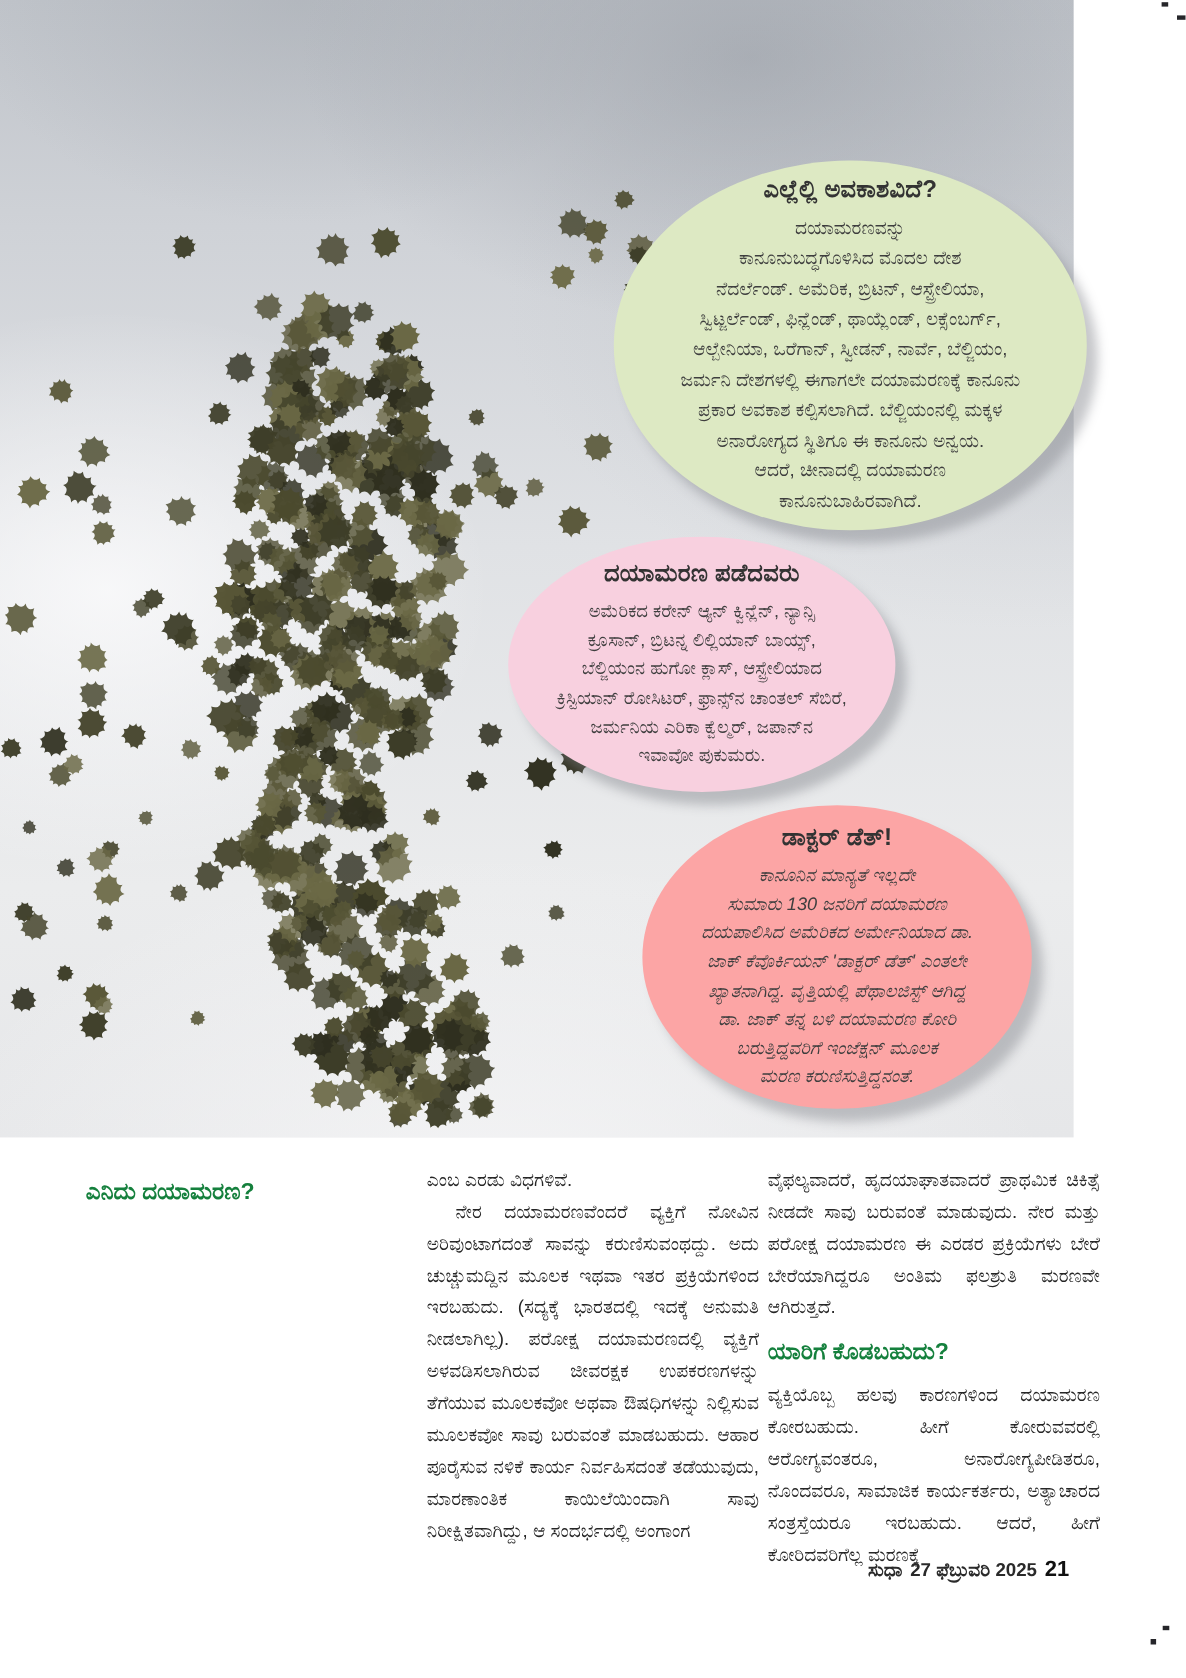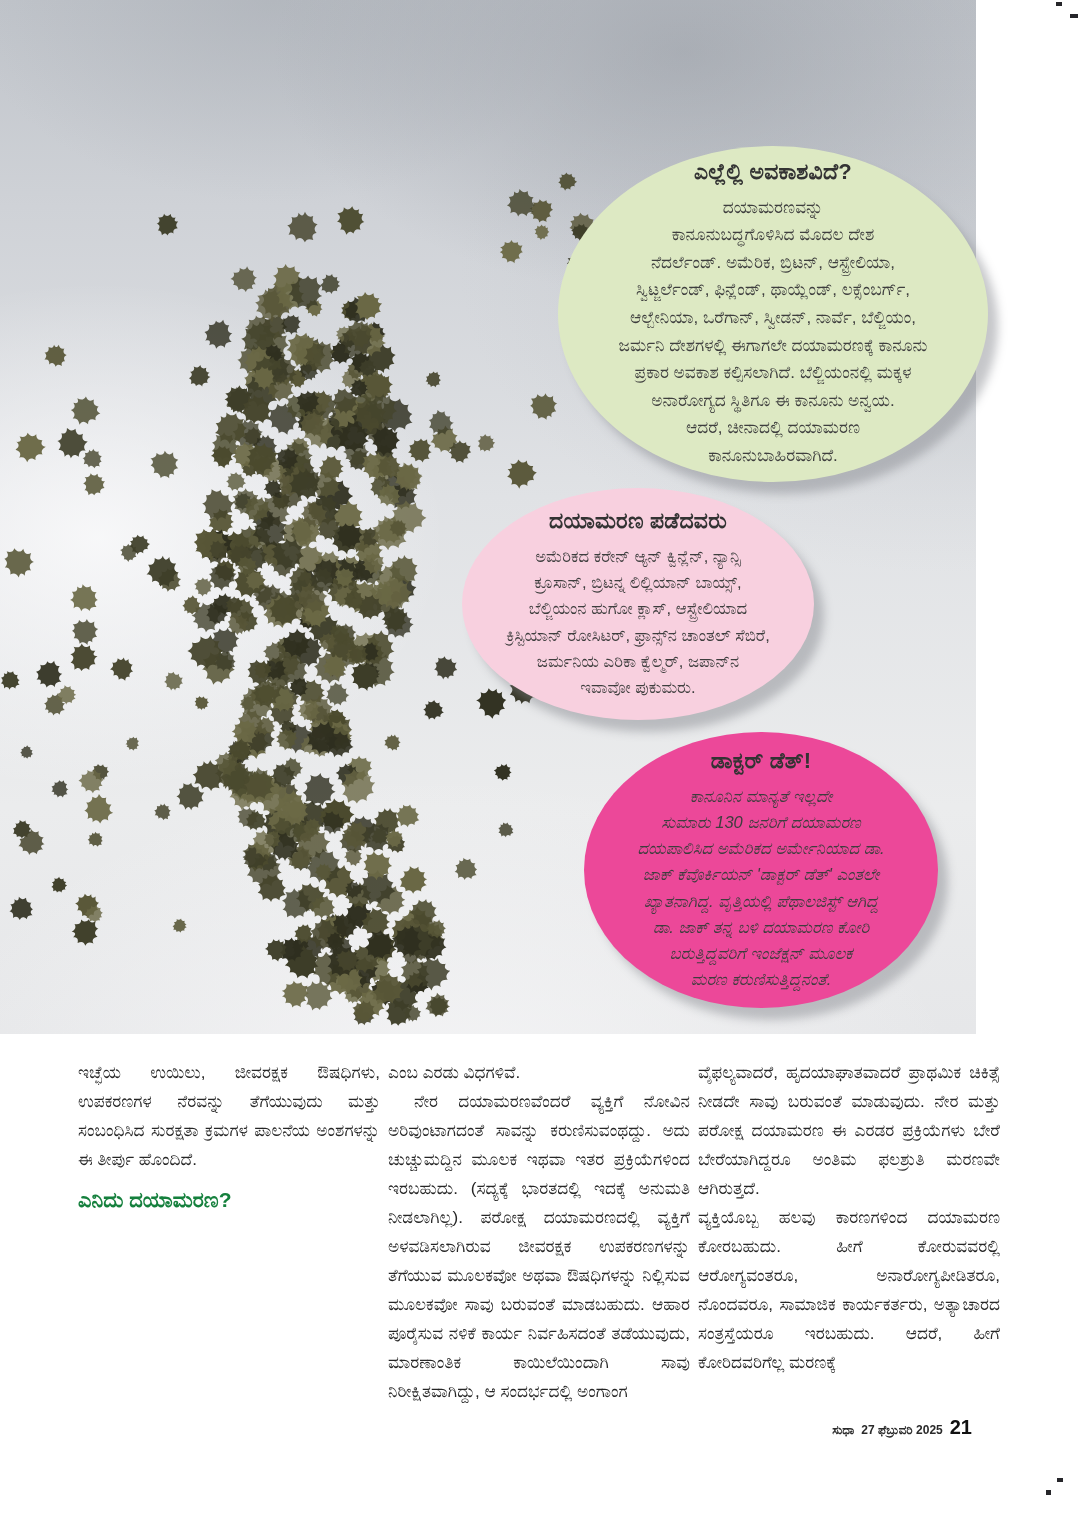--- a/index.html
+++ b/index.html
@@ -40,21 +40,21 @@
   }
   .col{width:302px;flex:0 0 302px;}
   .col p{margin:0;font-size:17px;line-height:29px;text-align:justify;text-justify:inter-word;}
   .col p.indent{text-indent:26px;}
   .col h2{font-size:21px;font-weight:bold;color:#15803d;margin:14px 0 13px;}
   
   .footer{
     position:absolute;top:1416px;right:106px;
     display:flex;align-items:baseline;gap:7px;color:#2a2a2a;
   }
-  .footer .fmag,.footer .fdate{font-size:12px;font-weight:bold;text-align:center;}
+  .footer .fmag,.footer .fdate{font-size:17px;font-weight:bold;text-align:center;}
   .footer .fpage{font-size:20px;font-weight:bold;color:#111;}
   
   .pmark{position:absolute;background:#26262a;}
   .pm1{left:1056px;top:2px;width:6px;height:4px;}
   .pm2{left:1070px;top:14px;width:8px;height:4px;}
   .pm3{left:1057px;top:1478px;width:6px;height:4px;}
   .pm4{left:1046px;top:1490px;width:5px;height:5px;}
 </style>
 </head>
 <body>
@@ -548,43 +548,43 @@
   <div class="bubble pink" style="background-color: rgb(248, 208, 223);">
     <div class="btitle">ದಯಾಮರಣ ಪಡೆದವರು</div>
     <div class="btext">ಅಮೆರಿಕದ ಕರೇನ್ ಆ್ಯನ್ ಕ್ವಿನ್ಲೆನ್, ನ್ಯಾನ್ಸಿ
 ಕ್ರೂಸಾನ್, ಬ್ರಿಟನ್ನ ಲಿಲ್ಲಿಯಾನ್ ಬಾಯ್ಸ್,
 ಬೆಲ್ಜಿಯಂನ ಹುಗೋ ಕ್ಲಾಸ್, ಆಸ್ಟ್ರೇಲಿಯಾದ
 ಕ್ರಿಸ್ಟಿಯಾನ್ ರೋಸಿಟರ್, ಫ್ರಾನ್ಸ್‌ನ ಚಾಂತಲ್ ಸೆಬಿರೆ,
 ಜರ್ಮನಿಯ ಎರಿಕಾ ಕ್ವೆಲ್ಮರ್, ಜಪಾನ್‌ನ
 ಇವಾವೋ ಪುಕುಮರು.</div>
   </div>
 
-  <div class="bubble yellow" style="background-color: #ec4899;">
+  <div class="bubble yellow" style="background-color: #fca5a5;">
     <div class="btitle">ಡಾಕ್ಟರ್ ಡೆತ್!</div>
     <div class="btext">ಕಾನೂನಿನ ಮಾನ್ಯತೆ ಇಲ್ಲದೇ
 ಸುಮಾರು 130 ಜನರಿಗೆ ದಯಾಮರಣ
 ದಯಪಾಲಿಸಿದ ಅಮೆರಿಕದ ಅರ್ಮೇನಿಯಾದ ಡಾ.
 ಜಾಕ್ ಕೆವೊರ್ಕಿಯನ್ 'ಡಾಕ್ಟರ್ ಡೆತ್' ಎಂತಲೇ
 ಖ್ಯಾತನಾಗಿದ್ದ. ವೃತ್ತಿಯಲ್ಲಿ ಪೆಥಾಲಜಿಸ್ಟ್ ಆಗಿದ್ದ
 ಡಾ. ಜಾಕ್ ತನ್ನ ಬಳಿ ದಯಾಮರಣ ಕೋರಿ
 ಬರುತ್ತಿದ್ದವರಿಗೆ ಇಂಜೆಕ್ಷನ್ ಮೂಲಕ
 ಮರಣ ಕರುಣಿಸುತ್ತಿದ್ದನಂತೆ.</div>
   </div>
 
   <div class="columns">
     <div class="col">
-      <p>ಇಚ್ಛೆಯ ಉಯಿಲು, ಜೀವರಕ್ಷಕ ಔಷಧಿಗಳು, ಉಪಕರಣಗಳ ನೆರವನ್ನು ತೆಗೆಯುವುದು ಮತ್ತು ಸಂಬಂಧಿಸಿದ ಸುರಕ್ಷತಾ ಕ್ರಮಗಳ ಪಾಲನೆಯ ಅಂಶಗಳನ್ನು ಈ ತೀರ್ಪು ಹೊಂದಿದೆ.</p>
       <h2>ಎನಿದು ದಯಾಮರಣ?</h2>
     </div>
     <div class="col">
       <p>ಎಂಬ ಎರಡು ವಿಧಗಳಿವೆ.</p>
       <p class="indent">ನೇರ ದಯಾಮರಣವೆಂದರೆ ವ್ಯಕ್ತಿಗೆ ನೋವಿನ ಅರಿವುಂಟಾಗದಂತೆ ಸಾವನ್ನು ಕರುಣಿಸುವಂಥದ್ದು. ಅದು ಚುಚ್ಚುಮದ್ದಿನ ಮೂಲಕ ಇಥವಾ ಇತರ ಪ್ರಕ್ರಿಯೆಗಳಿಂದ ಇರಬಹುದು. (ಸದ್ಯಕ್ಕೆ ಭಾರತದಲ್ಲಿ ಇದಕ್ಕೆ ಅನುಮತಿ ನೀಡಲಾಗಿಲ್ಲ). ಪರೋಕ್ಷ ದಯಾಮರಣದಲ್ಲಿ ವ್ಯಕ್ತಿಗೆ ಅಳವಡಿಸಲಾಗಿರುವ ಜೀವರಕ್ಷಕ ಉಪಕರಣಗಳನ್ನು ತೆಗೆಯುವ ಮೂಲಕವೋ ಅಥವಾ ಔಷಧಿಗಳನ್ನು ನಿಲ್ಲಿಸುವ ಮೂಲಕವೋ ಸಾವು ಬರುವಂತೆ ಮಾಡಬಹುದು. ಆಹಾರ ಪೂರೈಸುವ ನಳಿಕೆ ಕಾರ್ಯ ನಿರ್ವಹಿಸದಂತೆ ತಡೆಯುವುದು, ಮಾರಣಾಂತಿಕ ಕಾಯಿಲೆಯಿಂದಾಗಿ ಸಾವು ನಿರೀಕ್ಷಿತವಾಗಿದ್ದು, ಆ ಸಂದರ್ಭದಲ್ಲಿ ಅಂಗಾಂಗ</p>
     </div>
     <div class="col">
       <p>ವೈಫಲ್ಯವಾದರೆ, ಹೃದಯಾಘಾತವಾದರೆ ಪ್ರಾಥಮಿಕ ಚಿಕಿತ್ಸೆ ನೀಡದೇ ಸಾವು ಬರುವಂತೆ ಮಾಡುವುದು. ನೇರ ಮತ್ತು ಪರೋಕ್ಷ ದಯಾಮರಣ ಈ ಎರಡರ ಪ್ರಕ್ರಿಯೆಗಳು ಬೇರೆ ಬೇರೆಯಾಗಿದ್ದರೂ ಅಂತಿಮ ಫಲಶ್ರುತಿ ಮರಣವೇ ಆಗಿರುತ್ತದೆ.</p>
+      <h2>ಯಾರಿಗೆ ಕೊಡಬಹುದು?</h2>
       <p>ವ್ಯಕ್ತಿಯೊಬ್ಬ ಹಲವು ಕಾರಣಗಳಿಂದ ದಯಾಮರಣ ಕೋರಬಹುದು. ಹೀಗೆ ಕೋರುವವರಲ್ಲಿ ಆರೋಗ್ಯವಂತರೂ, ಅನಾರೋಗ್ಯಪೀಡಿತರೂ, ನೊಂದವರೂ, ಸಾಮಾಜಿಕ ಕಾರ್ಯಕರ್ತರು, ಅತ್ಯಾಚಾರದ ಸಂತ್ರಸ್ತೆಯರೂ ಇರಬಹುದು. ಆದರೆ, ಹೀಗೆ ಕೋರಿದವರಿಗೆಲ್ಲ ಮರಣಕ್ಕೆ</p>
     </div>
   </div>
 
   <div class="footer">
     <span class="fmag">ಸುಧಾ</span>
     <span class="fdate">27 ಫೆಬ್ರುವರಿ 2025</span>
     <span class="fpage">21</span>
   </div>
 

